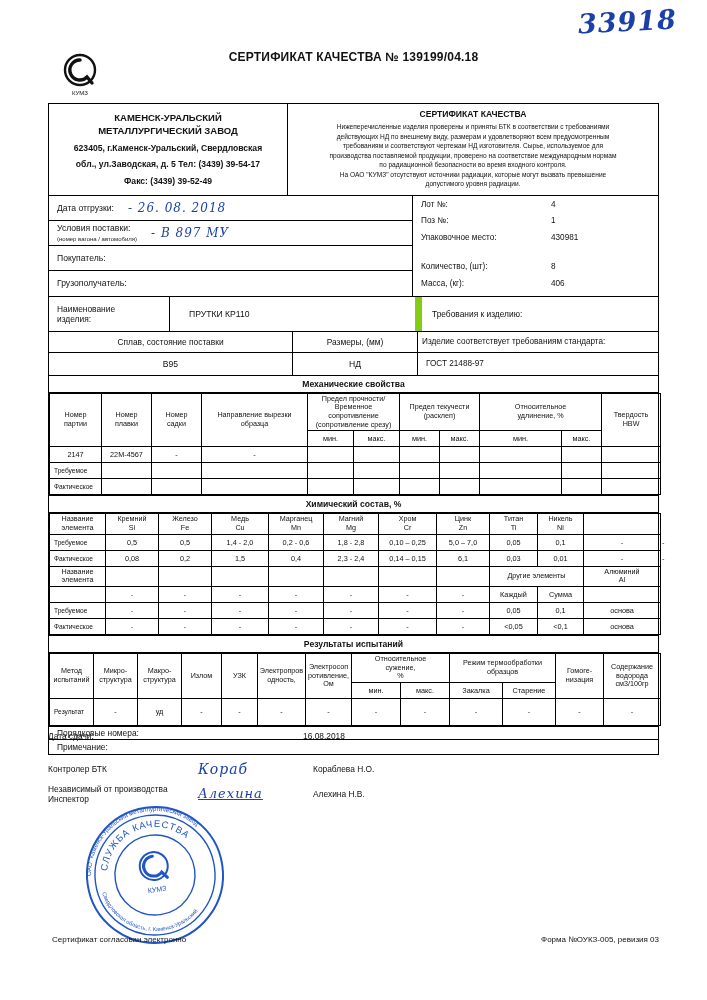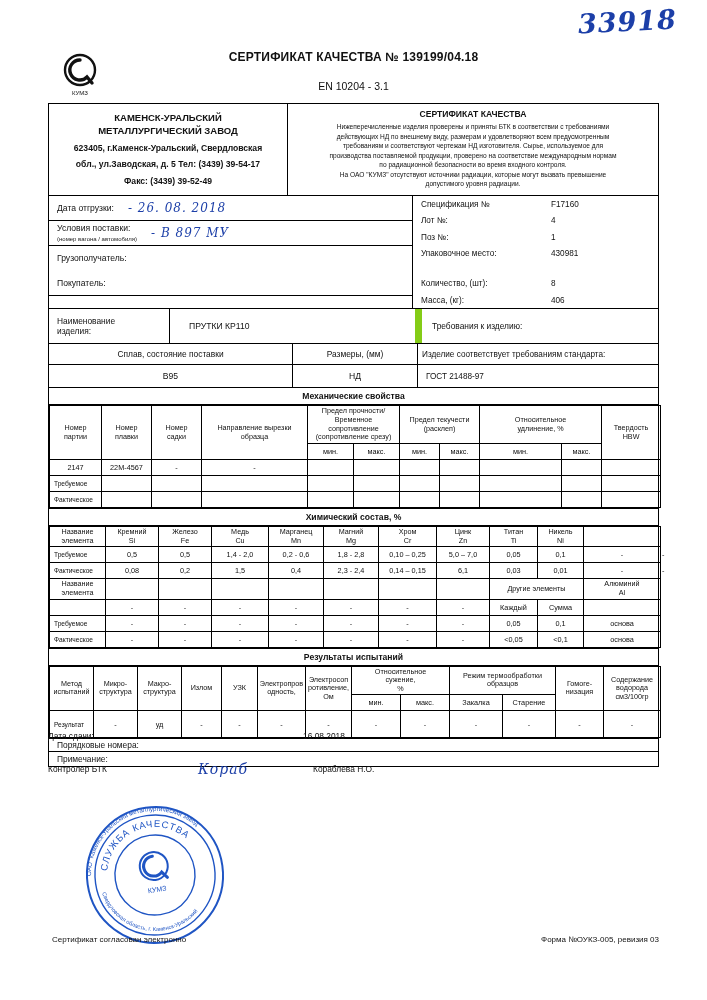--- a/index.html
+++ b/index.html
@@ -122,21 +122,20 @@
 
   <div class="logo">
     <svg width="48" height="48" viewBox="0 0 48 48">
       <circle cx="24" cy="20" r="15" fill="none" stroke="#111" stroke-width="2.4"></circle>
       <path d="M24 10 A10 10 0 1 0 31 27 L36 33" fill="none" stroke="#111" stroke-width="3.4" stroke-linecap="round"></path>
       <text x="24" y="45" font-size="6" text-anchor="middle" fill="#111" font-family="Liberation Sans, sans-serif">КУМЗ</text>
     </svg>
   </div>
 
   <div class="title">СЕРТИФИКАТ КАЧЕСТВА № 139199/04.18</div>
-  <div class="subtitle">EN 10204 - 3.1</div>
 
   <div class="frame">
 
     <div class="hdr bb">
       <div class="hdr-left">
         <div class="nm"><span>КАМЕНСК-УРАЛЬСКИЙ</span></div>
         <div class="nm"><span>МЕТАЛЛУРГИЧЕСКИЙ ЗАВОД</span></div>
         <div class="ad">623405, г.Каменск-Уральский, Свердловская</div>
         <div class="ad">обл., ул.Заводская, д. 5 Тел: (3439) 39-54-17</div>
         <div class="ad">Факс: (3439) 39-52-49</div>
@@ -159,34 +158,30 @@
           <span class="lbl">Дата отгрузки:</span>
           <span class="val hand">- 26. 08. 2018</span>
         </div>
         <div class="iline bb">
           <span style="display:inline-block">
             <span class="lbl">Условия поставки:</span><br>
             <span class="sub">(номер вагона / автомобиля)</span>
           </span>
           <span class="val hand">- В 897 МУ</span>
         </div>
+        <div class="iline bb">
+          <span class="lbl">Покупатель:</span>
+          <span class="val"></span>
+        </div>
         <div class="iline">
           <span class="lbl">Грузополучатель:</span>
           <span class="val"></span>
         </div>
-        <div class="iline bb">
-          <span class="lbl">Покупатель:</span>
-          <span class="val"></span>
-        </div>
       </div>
       <div class="info-r">
-        <div class="rline">
-          <span class="rl">Спецификация №</span>
-          <span class="rv">F17160</span>
-        </div>
         <div class="rline">
           <span class="rl">Лот №:</span>
           <span class="rv">4</span>
         </div>
         <div class="rline">
           <span class="rl">Поз №:</span>
           <span class="rv">1</span>
         </div>
         <div class="rline">
           <span class="rl">Упаковочное место:</span>
@@ -486,20 +481,28 @@
       <span class="fl">Дата сдачи:</span>
       <span class="center-date" style="position:absolute;left:255px">16.08.2018</span>
     </div>
     <div style="height:14px"></div>
     <div class="fr">
       <span class="fl">Контролер БТК</span>
       <span class="sig hand" style="font-size:14px">Кораб</span>
       <span>Кораблева Н.О.</span>
     </div>
     <div style="height:6px"></div>
+    <div class="fr">
+      <span class="fl">
+        <span>Независимый от производства</span><br>
+        <span>Инспектор</span>
+      </span>
+      <span class="sig hand" style="font-size:13px;text-decoration:underline">Алехина</span>
+      <span>Алехина Н.В.</span>
+    </div>
   </div>
 
   <div class="stamp">
     <svg width="150" height="150" viewBox="0 0 150 150">
       <g transform="rotate(-8 75 75)">
         <circle cx="75" cy="75" r="68" fill="none" stroke="#1f55c4" stroke-width="2"></circle>
         <circle cx="75" cy="75" r="60" fill="none" stroke="#1f55c4" stroke-width="1.4"></circle>
         <circle cx="75" cy="75" r="40" fill="none" stroke="#1f55c4" stroke-width="1.4"></circle>
         <defs>
           <path id="arcTop" d="M 75 75 m -48,0 a 48,48 0 0 1 96,0"></path>

